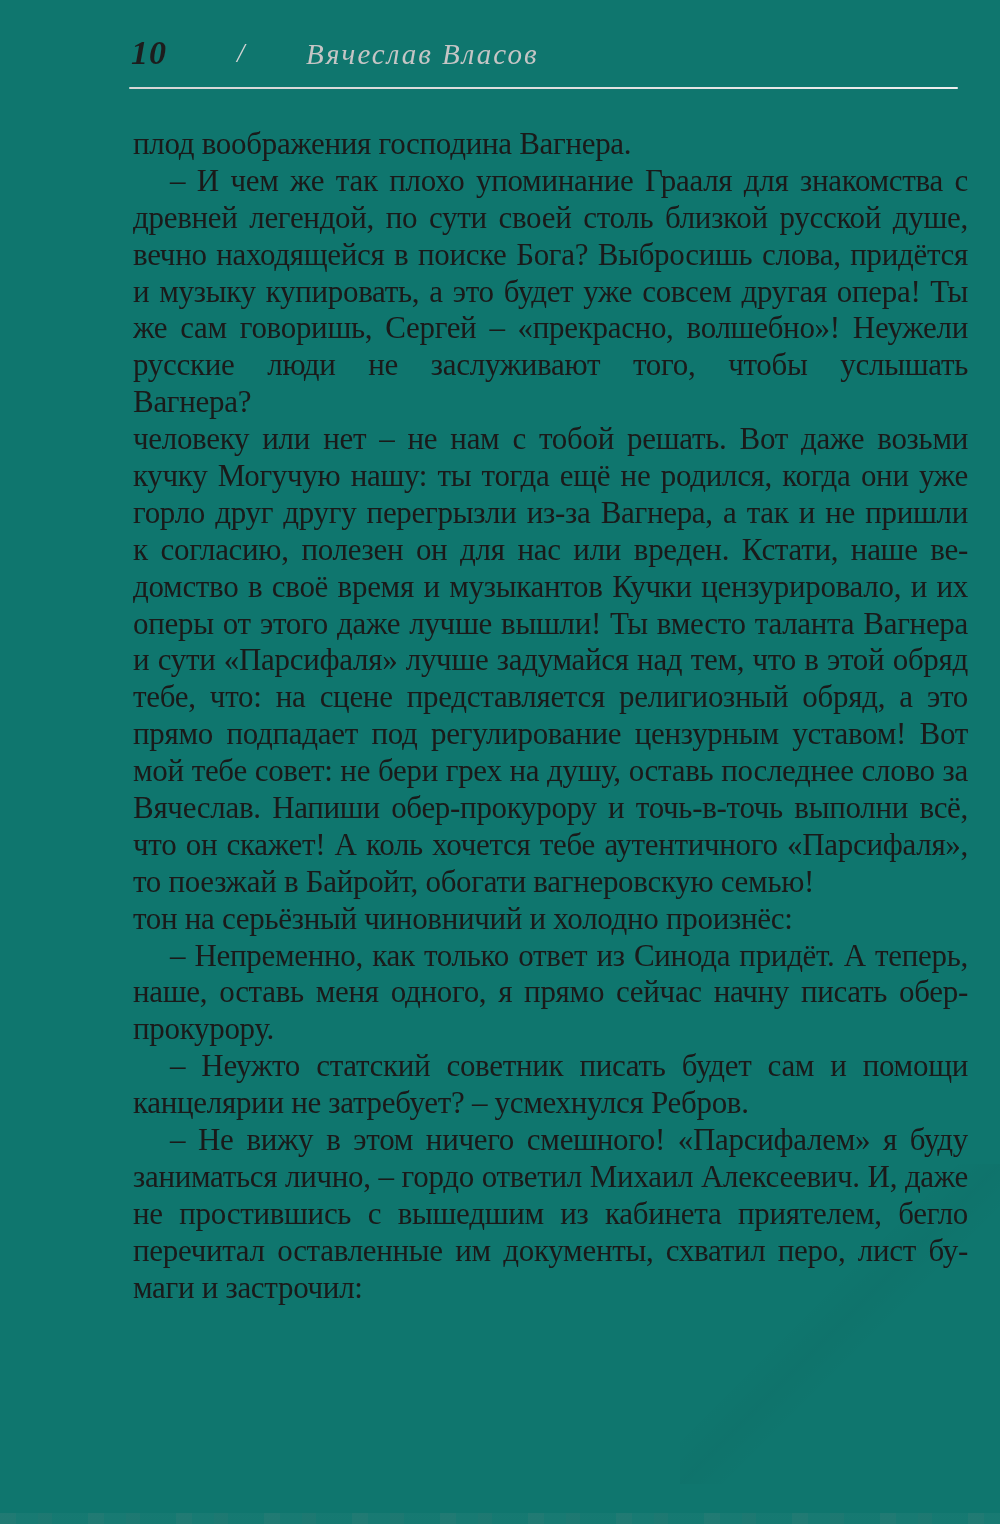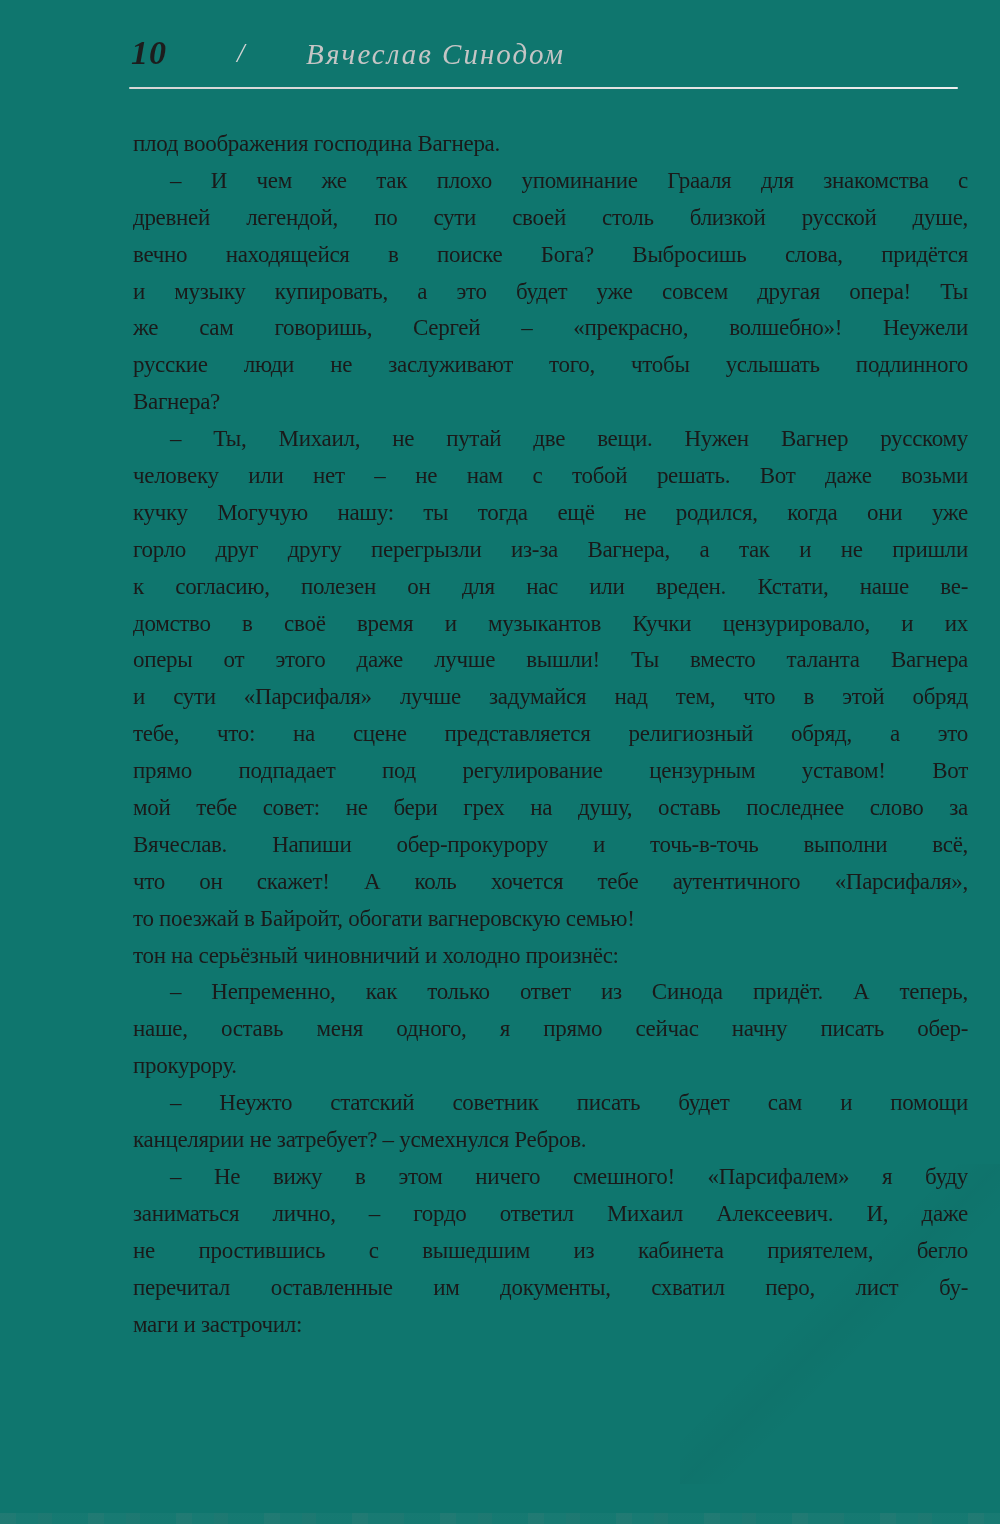--- a/index.html
+++ b/index.html
@@ -41,21 +41,21 @@
     width: 829px; height: 2px;
     background: linear-gradient(to right, #d6d6d6, #e0e0e0 55%, #eeeeee);
     border-radius: 1px;
   }
 
   
   .text-block {
     position: absolute;
     left: 133px; right: 32px; top: 126px;
     color: #1a1a1a;
-    font-size: 23px;
+    font-size: 31px;
     letter-spacing: -0.3px;
   }
   .line {
     line-height: 36.9px;
     max-height: 36.9px;
     overflow: hidden;
     text-align: justify;
     text-align-last: justify;
     text-rendering: optimizeLegibility;
   }
@@ -83,34 +83,33 @@
   }
 </style>
 </head>
 <body>
 
 <div class="page">
 
   <header class="header">
     <span class="pagenum">10</span>
     <span class="sep">/</span>
-    <span class="runtitle">Вячеслав Синодом</span>
+    <span class="runtitle">Вячеслав Власов</span>
     <div class="rule"></div>
   </header>
 
   <main class="text-block" id="text-block">
       <div class="line plast">плод воображения господина Вагнера.</div>
       <div class="line indent">– И чем же так плохо упоминание Грааля для знакомства с</div>
       <div class="line">древней легендой, по сути своей столь близкой русской душе,</div>
       <div class="line">вечно находящейся в поиске Бога? Выбросишь слова, придётся</div>
       <div class="line">и музыку купировать, а это будет уже совсем другая опера! Ты</div>
       <div class="line">же сам говоришь, Сергей – «прекрасно, волшебно»! Неужели</div>
       <div class="line">русские люди не заслуживают того, чтобы услышать подлинного</div>
       <div class="line plast">Вагнера?</div>
-      <div class="line indent">– Ты, Михаил, не путай две вещи. Нужен Вагнер русскому</div>
       <div class="line">человеку или нет – не нам с тобой решать. Вот даже возьми</div>
       <div class="line">кучку Могучую нашу: ты тогда ещё не родился, когда они уже</div>
       <div class="line">горло друг другу перегрызли из-за Вагнера, а так и не пришли</div>
       <div class="line">к согласию, полезен он для нас или вреден. Кстати, наше ве-</div>
       <div class="line">домство в своё время и музыкантов Кучки цензурировало, и их</div>
       <div class="line">оперы от этого даже лучше вышли! Ты вместо таланта Вагнера</div>
       <div class="line">и сути «Парсифаля» лучше задумайся над тем, что в этой обряд</div>
       <div class="line">тебе, что: на сцене представляется религиозный обряд, а это</div>
       <div class="line">прямо подпадает под регулирование цензурным уставом! Вот</div>
       <div class="line">мой тебе совет: не бери грех на душу, оставь последнее слово за</div>

